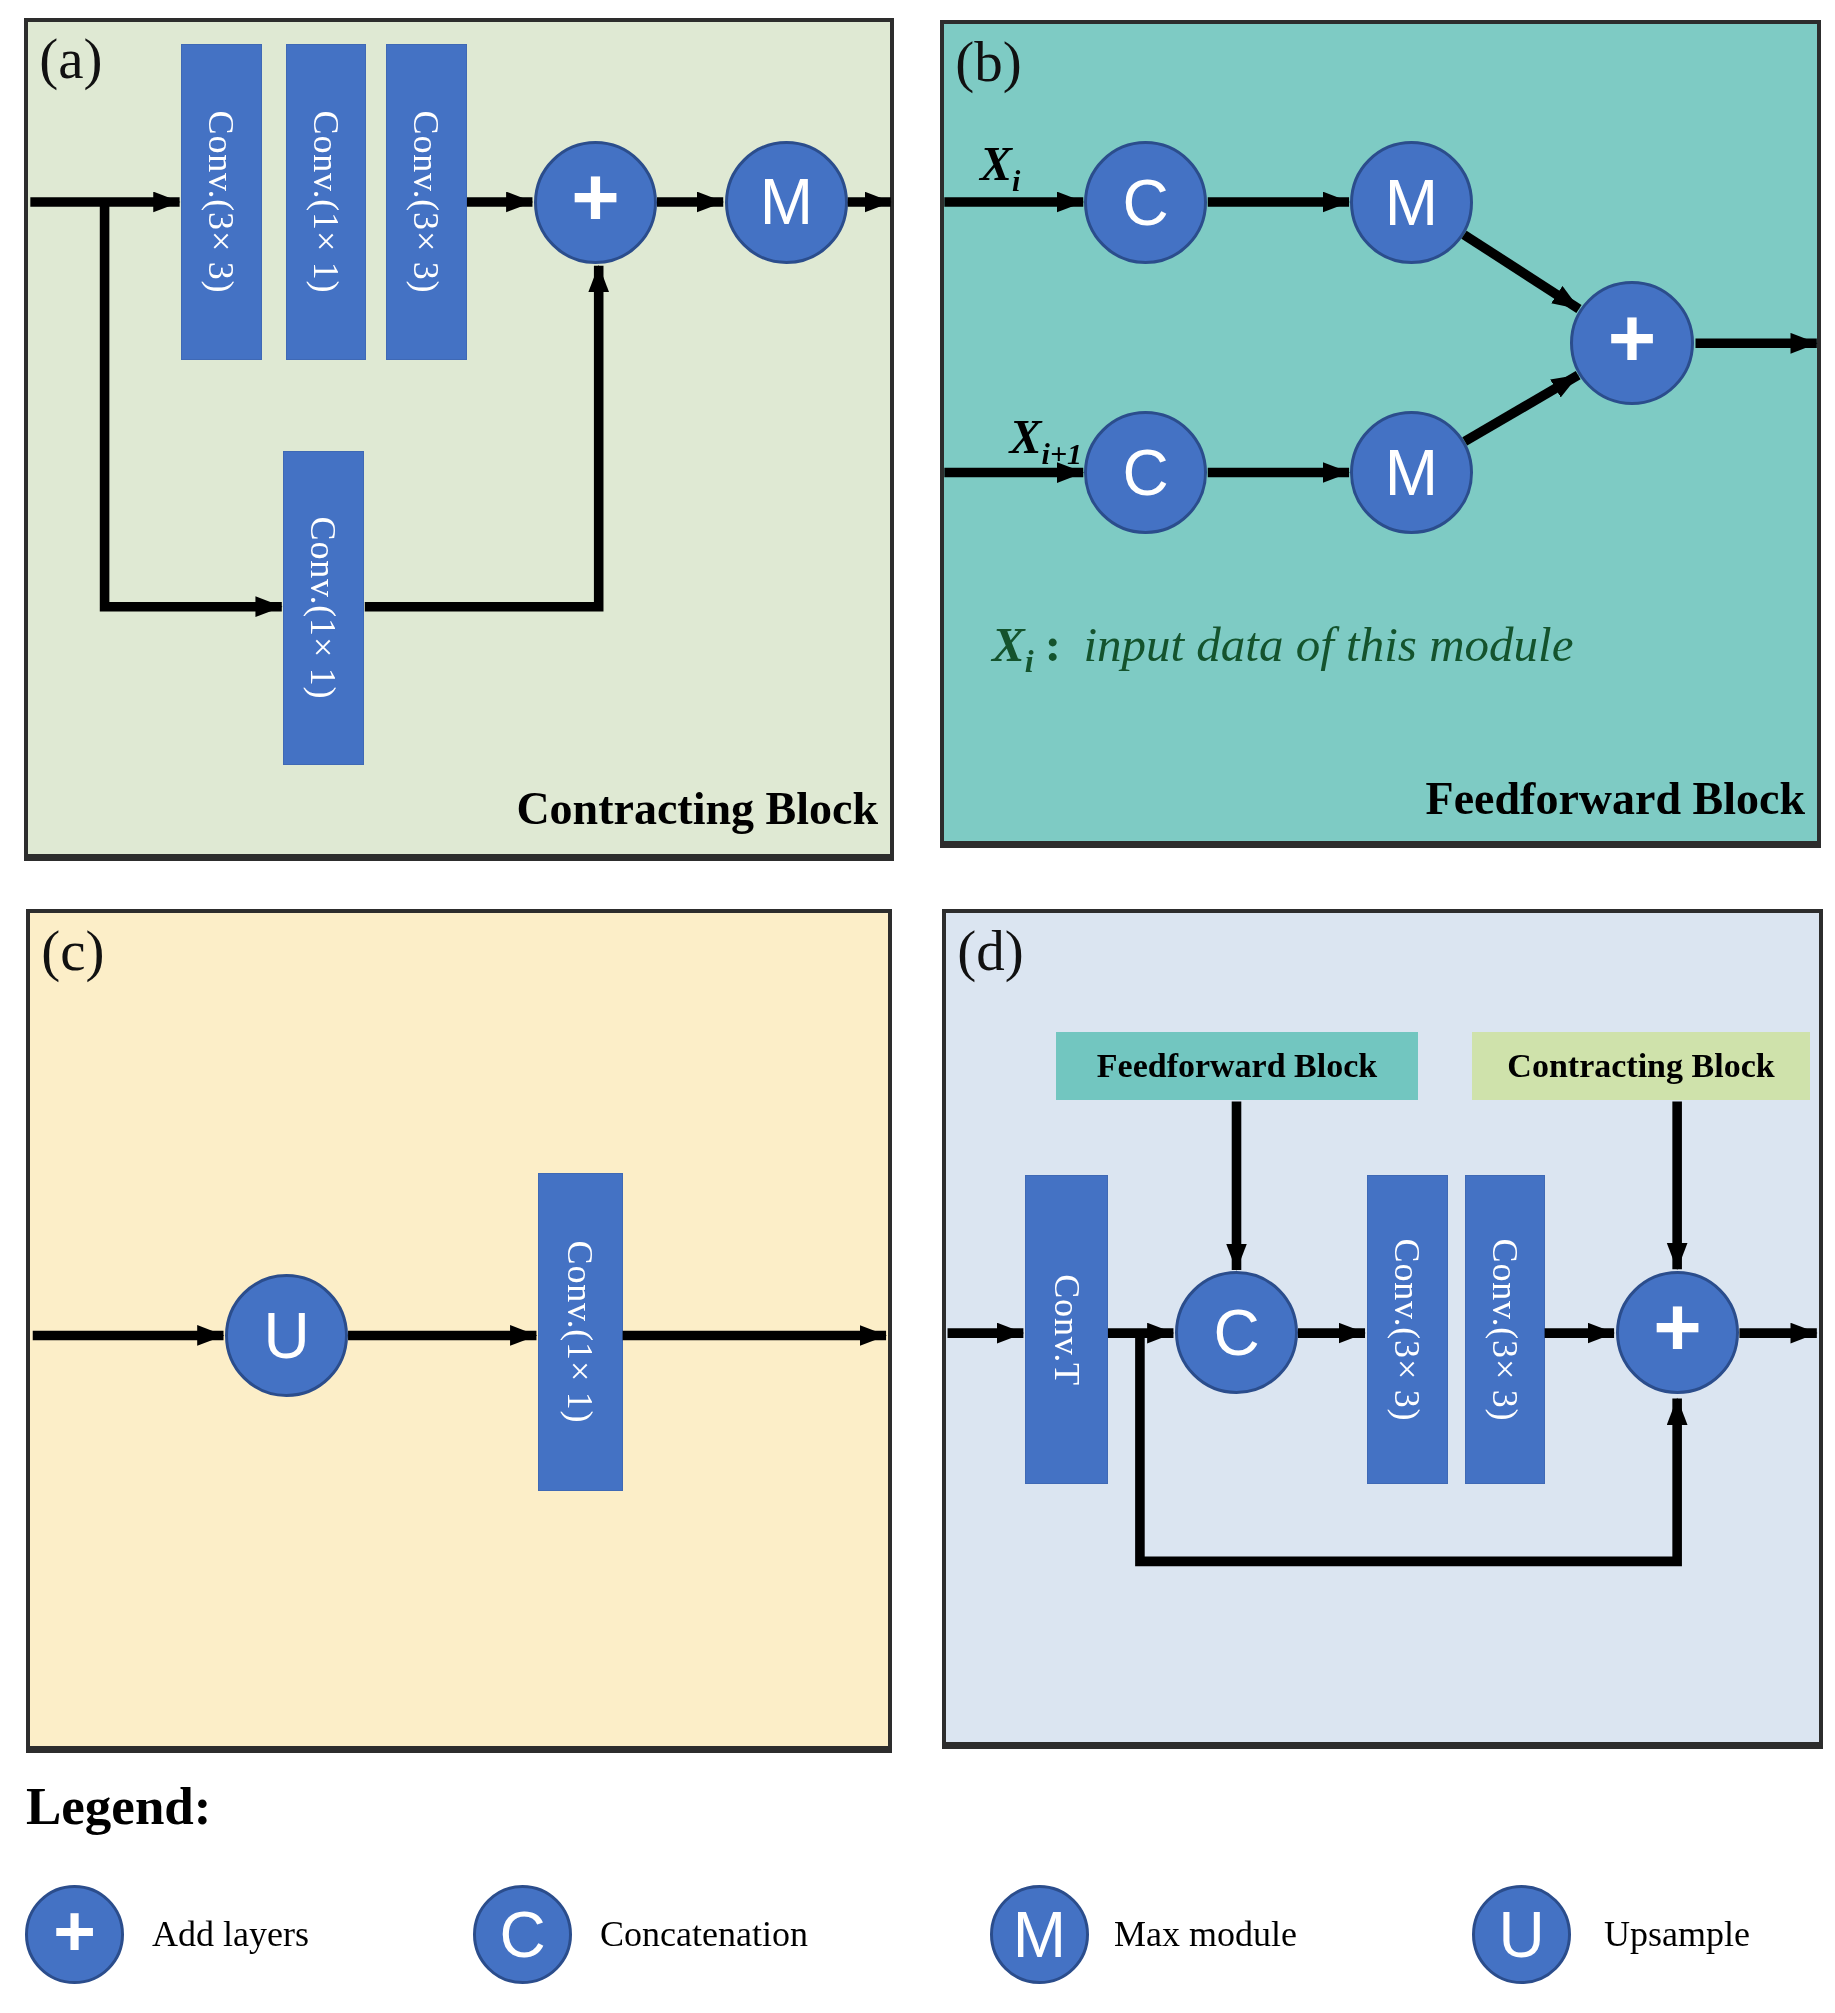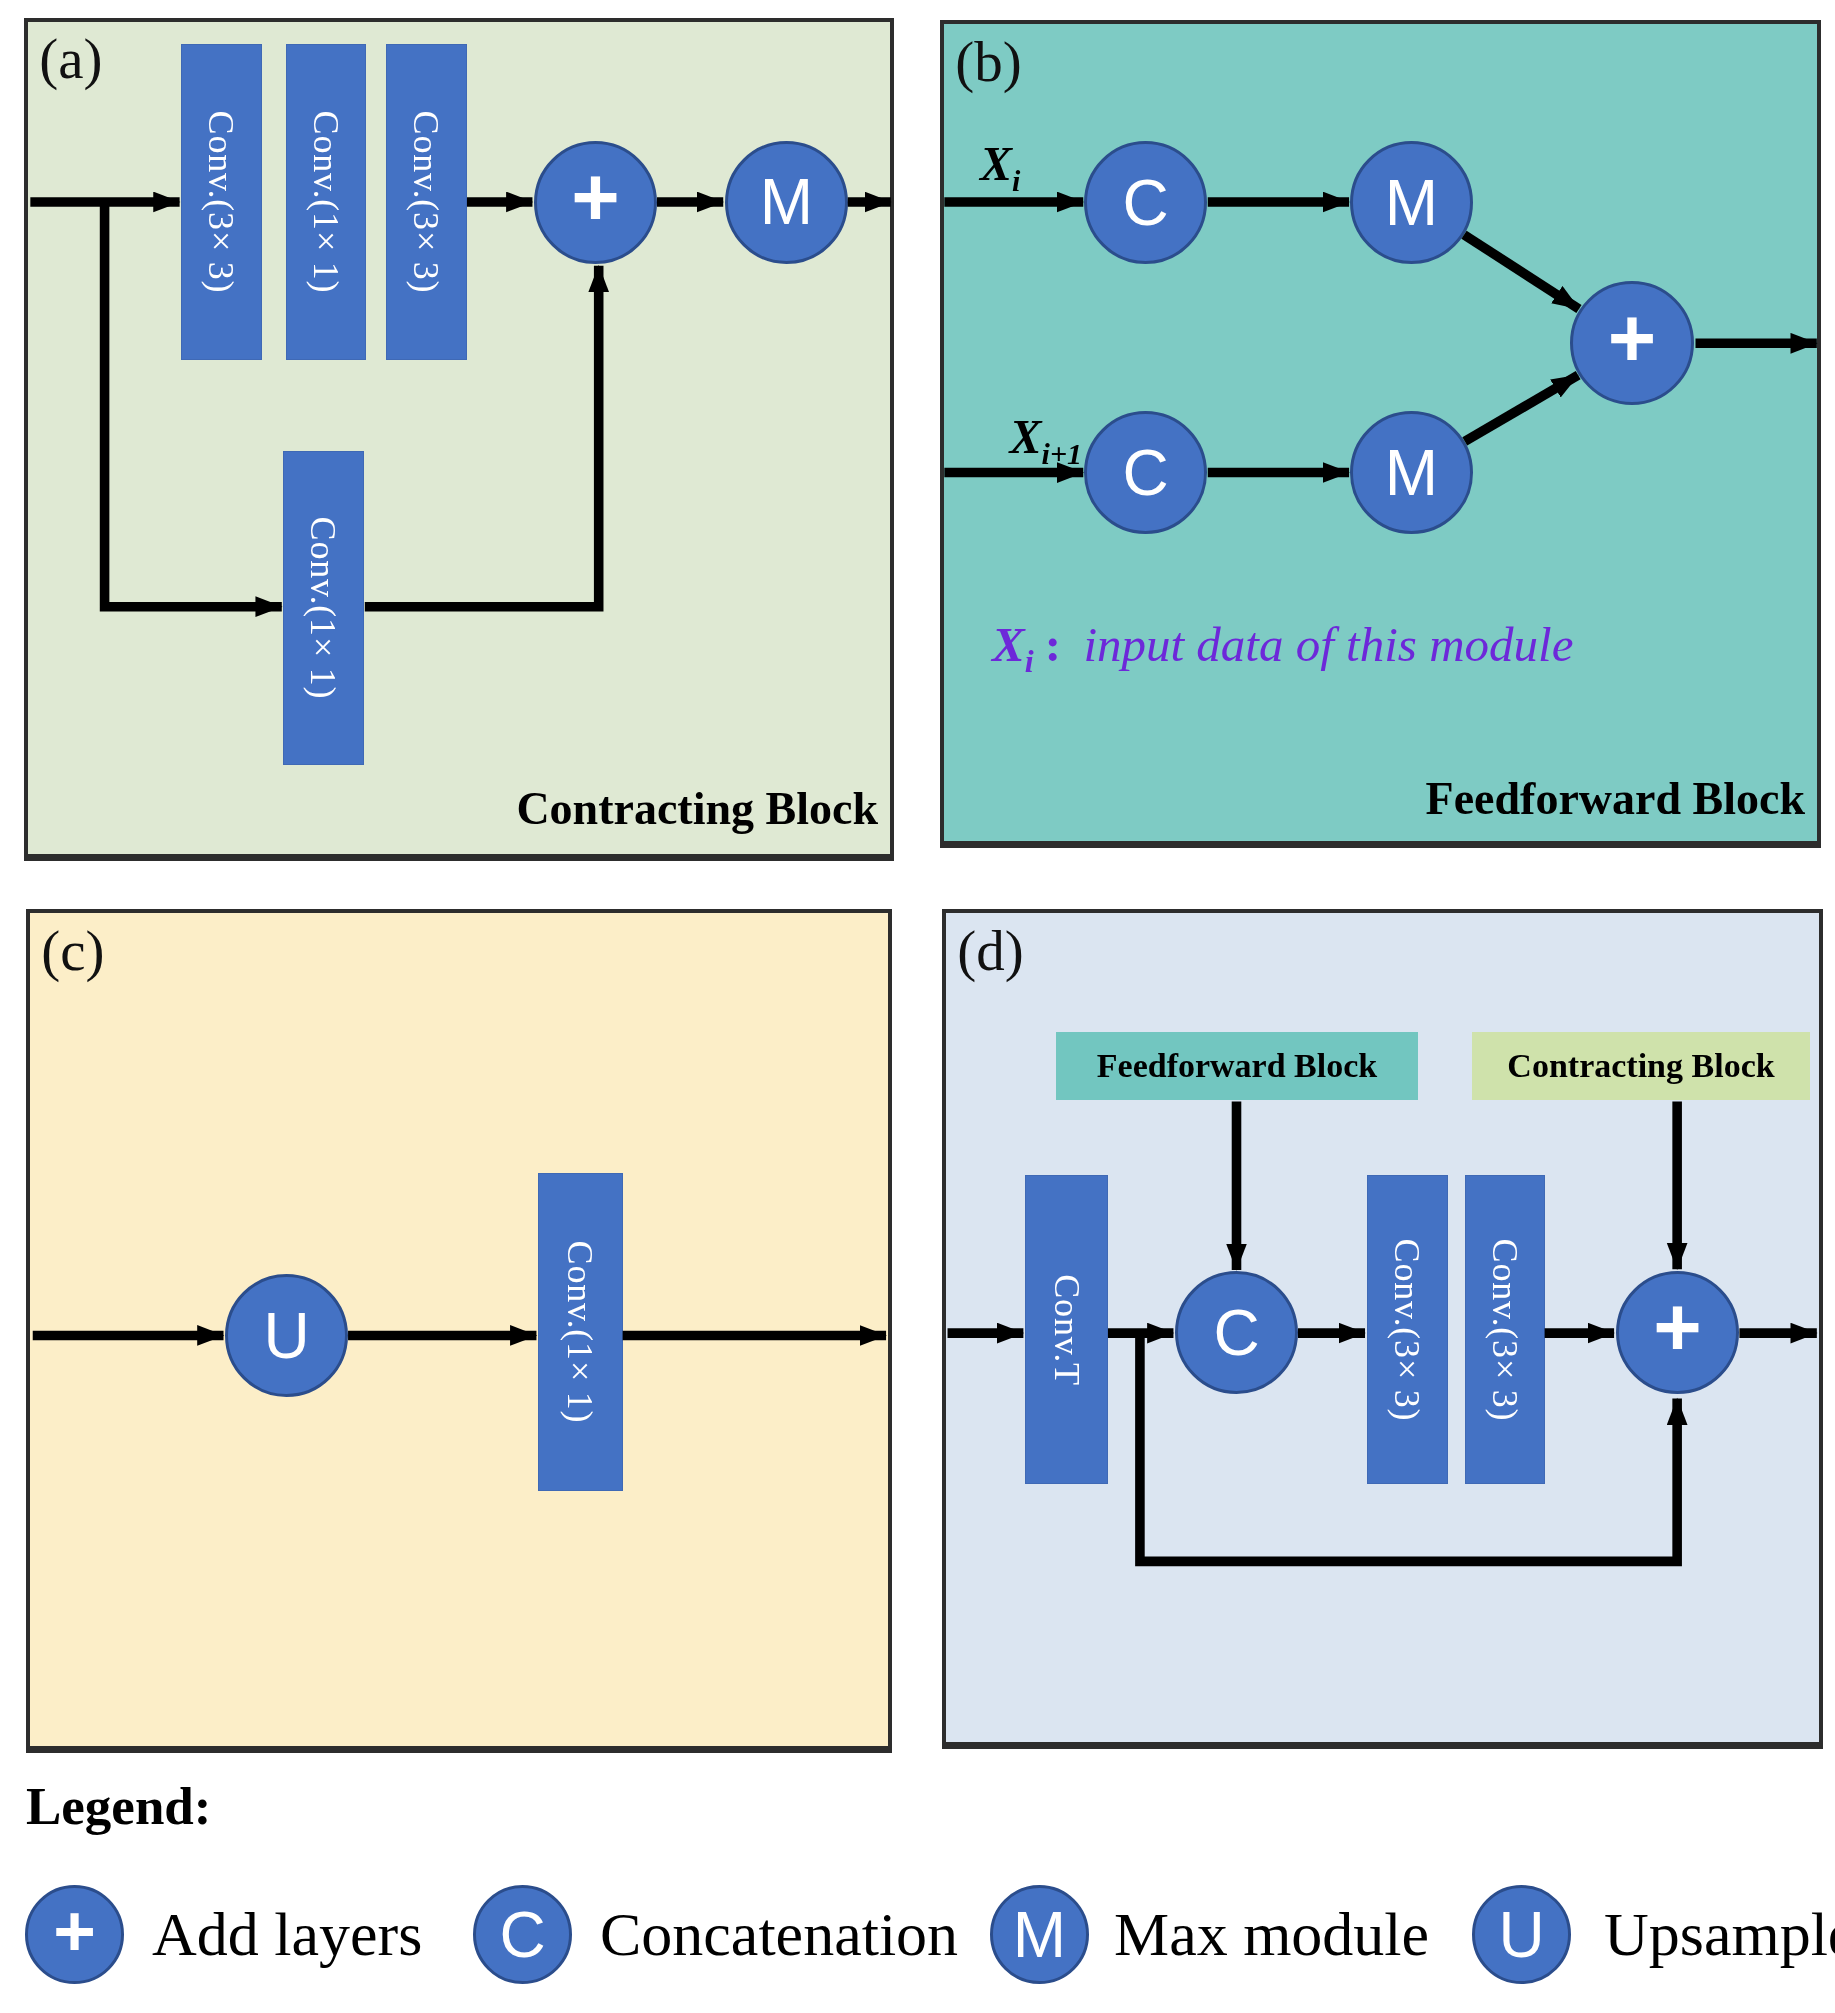--- a/index.html
+++ b/index.html
@@ -15,37 +15,37 @@
   .vblock{position:absolute;background:#4472c4;border:1.6px solid #3f69b5;box-sizing:border-box;
           display:flex;align-items:center;justify-content:center;}
   .vtext{transform:rotate(90deg);white-space:nowrap;color:#ffffff;font-size:36px;letter-spacing:0.8px;}
   .node{position:absolute;width:123px;height:123px;border-radius:50%;background:#4472c4;
         border:3.2px solid #2b4d8c;box-sizing:border-box;display:flex;align-items:center;justify-content:center;}
   .node-letter{font-family:"Liberation Sans","DejaVu Sans",sans-serif;color:#fff;font-size:64px;line-height:1;}
   .node-plus{font-family:"Liberation Sans","DejaVu Sans",sans-serif;color:#fff;font-size:83px;
              font-weight:bold;line-height:1;transform:translateY(-4.8px);}
   .io-label{position:absolute;font-size:48px;font-weight:bold;font-style:italic;color:#000000;white-space:nowrap;}
   .io-label sub{font-size:30px;line-height:0;}
-  .note{position:absolute;font-size:49px;color:#6d28d9;white-space:nowrap;}
+  .note{position:absolute;font-size:49px;color:#14532d;white-space:nowrap;}
   .note .nx{font-weight:bold;font-style:italic;}
   .note .nx sub{font-size:32px;line-height:0;}
   .note .ncolon{font-weight:bold;margin:0 22.3px 0 11.2px;}
   .note .ntext{font-style:italic;}
   .tag{position:absolute;box-sizing:border-box;display:flex;align-items:center;justify-content:center;
        font-size:34px;font-weight:bold;color:#000;white-space:nowrap;}
   .tag-teal{background:#72c6c0;}
   .tag-green{background:#cfe2ab;}
   #arrow-layer{position:absolute;left:0;top:0;z-index:6;pointer-events:none;}
   .legend-heading{position:absolute;left:26px;top:1776px;font-size:53px;font-weight:bold;color:#000;}
   .legend-node{position:absolute;width:99px;height:99px;border-radius:50%;background:#4472c4;
                border:3.2px solid #2b4d8c;box-sizing:border-box;display:flex;align-items:center;justify-content:center;}
   .legend-letter{font-family:"Liberation Sans","DejaVu Sans",sans-serif;color:#fff;font-size:64px;line-height:1;}
   .legend-plus{font-family:"Liberation Sans","DejaVu Sans",sans-serif;color:#fff;font-size:73px;
                font-weight:bold;line-height:1;transform:translateY(-4px);}
-  .legend-label{position:absolute;top:1909px;font-size:62px;color:#000;white-space:nowrap;line-height:51px;}
+  .legend-label{position:absolute;top:1909px;font-size:36px;color:#000;white-space:nowrap;line-height:51px;}
 </style>
 </head>
 <body>
 
 <div id="canvas">
 
   <div class="panel" id="panel-a">
     <div class="panel-letter">(a)</div>
     <div class="vblock" style="left:153px;top:22.3px;width:81px;height:316px;">
       <div class="vtext">Conv.(3× 3)</div>

